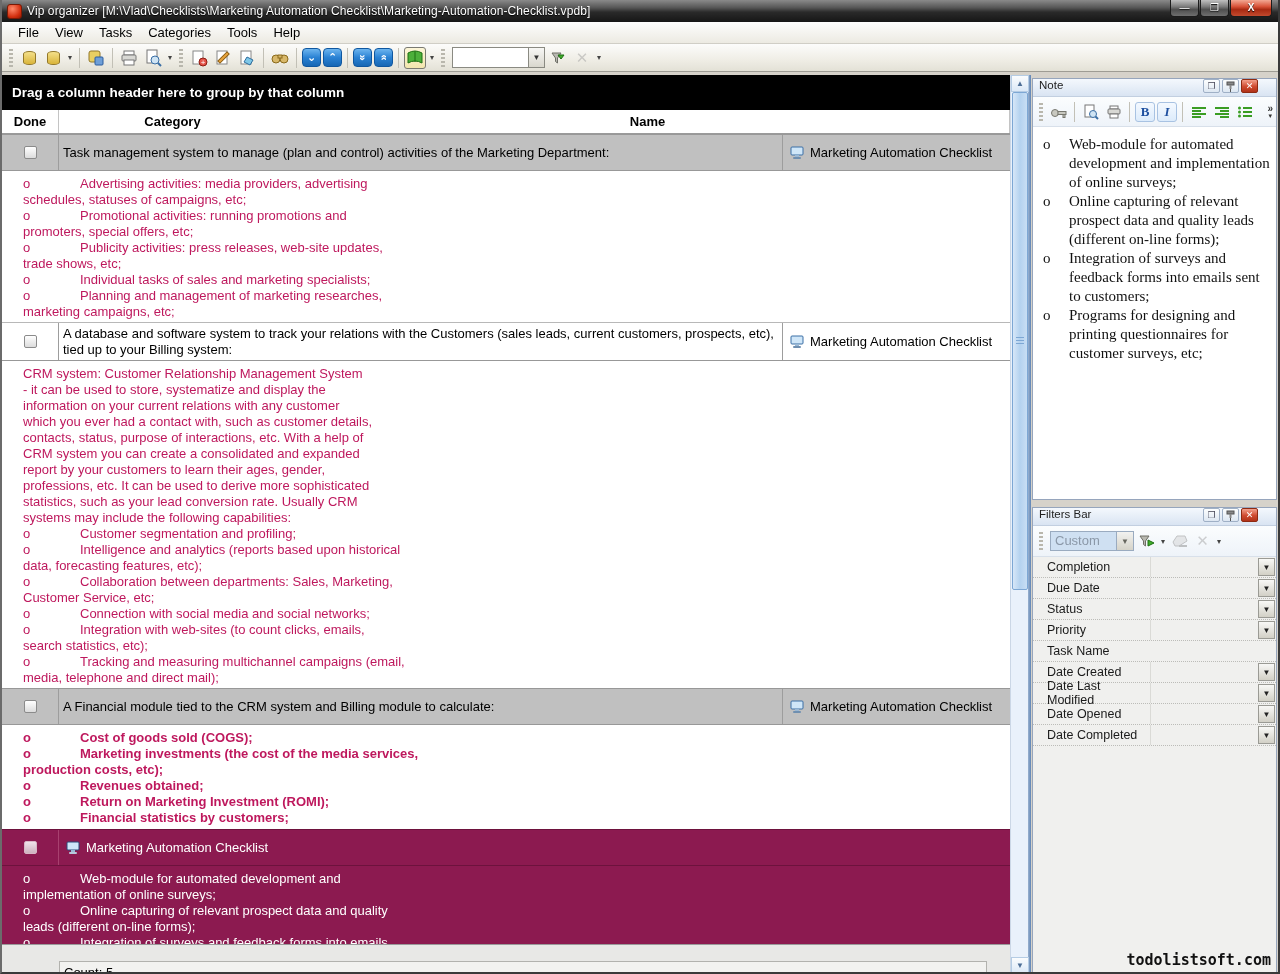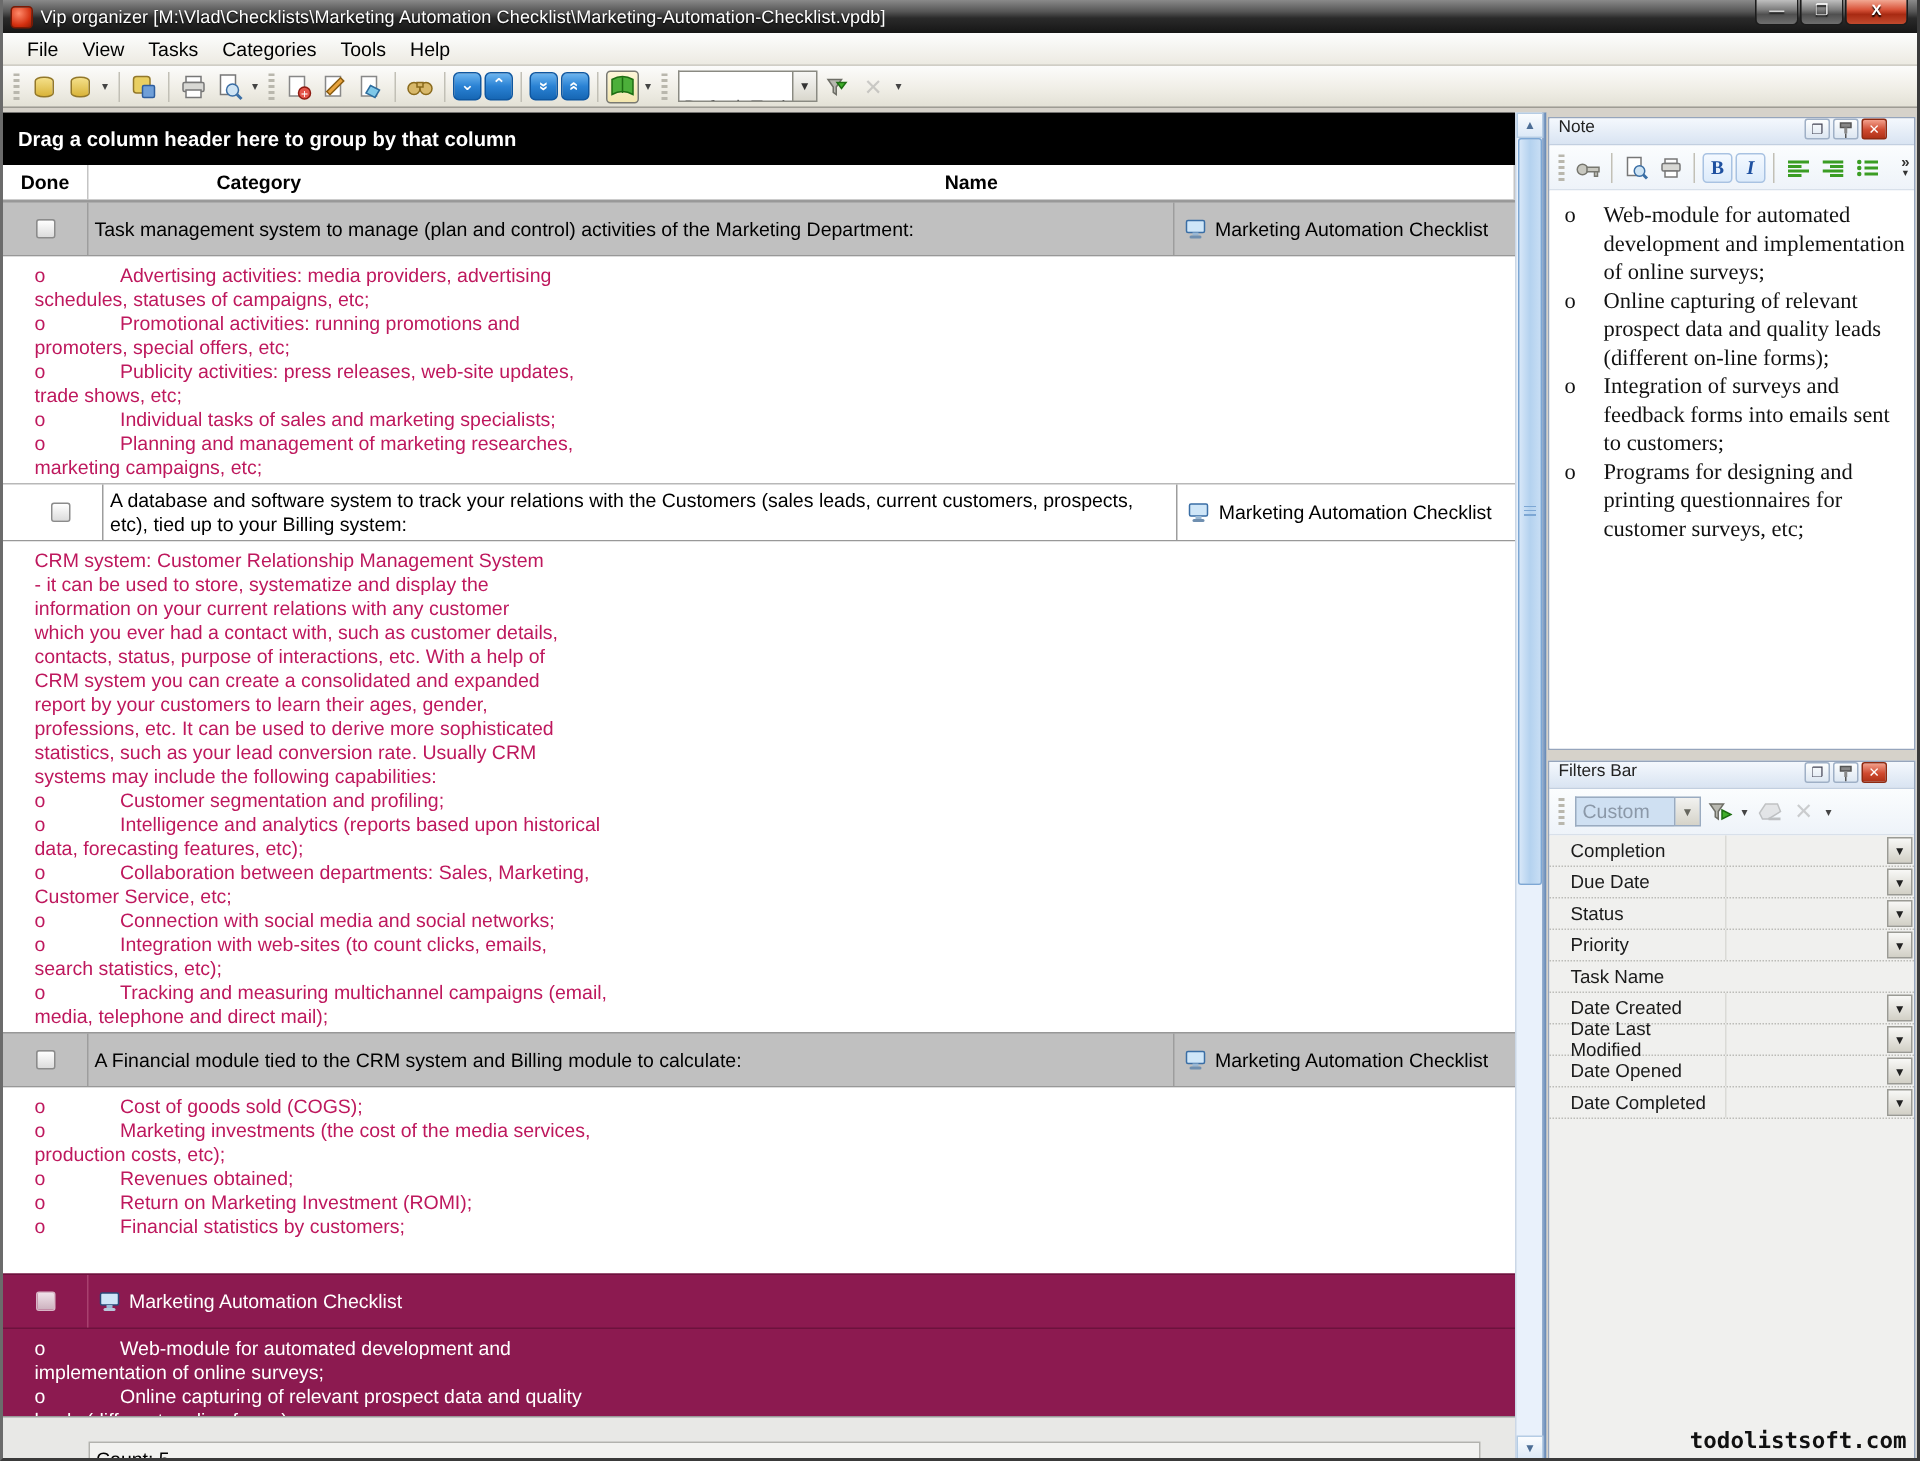--- a/index.html
+++ b/index.html
@@ -53,32 +53,32 @@
     font-weight:bold; font-size:13.5px; }
   .hdr-row { height:24px; display:flex; border-bottom:1px solid #9a9a9a; background:#fff; font-weight:bold; }
   .hdr-cell { display:flex; align-items:center; justify-content:center; border-right:1px solid #c4c4c4; }
   .col-done { width:57px; } .col-name { width:724px; } .col-cat { width:227px; border-right:none; }
 
   .task-row { display:flex; border-bottom:1px solid #989898; }
   .task-row .cell { display:flex; align-items:center; }
   .row-gray { background:#c0c0c0; border-top:1px solid #989898; }
   .row-white { background:#ffffff; border-top:1px solid #b8b8b8; }
   .row-sel { background:#8c1a50; color:#fff; border-top:1px solid #6d123d; border-bottom:1px solid #6d123d; }
-  .r1 { height:37px; } .r2 { height:39px;padding-left:11px; } .r3 { height:37px; } .r4 { height:37px; }
+  .r1 { height:37px; } .r2 { height:39px; } .r3 { height:37px; } .r4 { height:37px; }
   .cell-done { width:57px; justify-content:center; border-right:1px solid #9d9d9d; align-self:stretch; }
   .row-sel .cell-done { border-right:1px solid #a8416f; }
   .cell-name { width:724px; padding:2px 6px 2px 4px; border-right:1px solid #9d9d9d; align-self:stretch; line-height:16px; }
   .row-sel .cell-name { border-right:1px solid #a8416f; }
   .cell-cat { width:227px; padding-left:7px; gap:5px; align-self:stretch; }
   .cb { width:13px; height:13px; border:1px solid #8b8b8b; border-radius:2px; background:linear-gradient(#ffffff,#dcdcdc); }
   .row-sel .cb { border-color:#d8b6c6; background:linear-gradient(#efe2e9,#cdb2bf); }
 
   .details { white-space:pre-wrap; overflow:hidden; font-size:13px; line-height:16px; color:#be185d;
     padding:5px 10px 0 21px; tab-size:57px; -moz-tab-size:57px; background:#fff; }
-  .d1 { height:151px; } .d2 { height:327px; } .d3 { height:124px; }
+  .d1 { height:151px; } .d2 { height:327px; } .d3 { height:104px;font-weight:bold; }
   .d4 { height:78px; background:#8c1a50; color:#fff; }
 
   .grid-footer { position:absolute; left:0; bottom:0; width:100%; height:30px; background:#e8e8e6; border-top:1px solid #9a9a9a;
     display:flex; align-items:center; }
   .count-box { margin-left:57px; width:928px; height:22px; background:#f2f2f0; border:1px solid #b2b2ae;
     display:flex; align-items:center; padding-left:4px; font-size:13px;margin-top:25px; }
 
   
   .vscroll { width:18px; background:#e9f1fb; border-left:1px solid #cbd7e6; position:relative; }
   .sb-btn { position:absolute; left:0; width:18px; height:17px; background:linear-gradient(#fafcfe,#dcE9f7);

